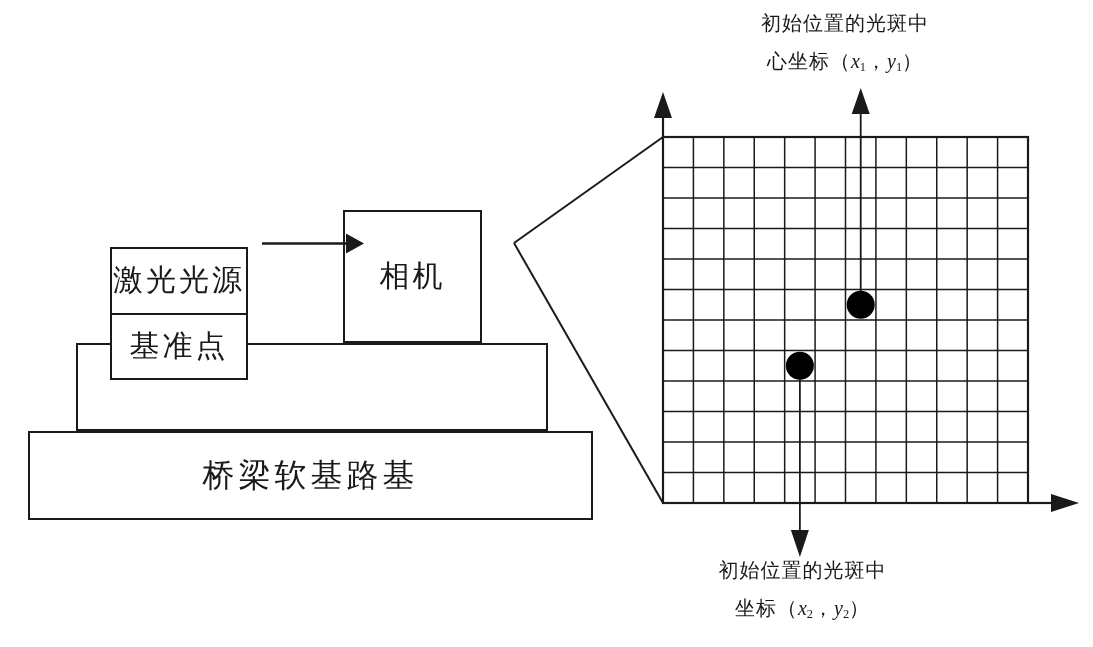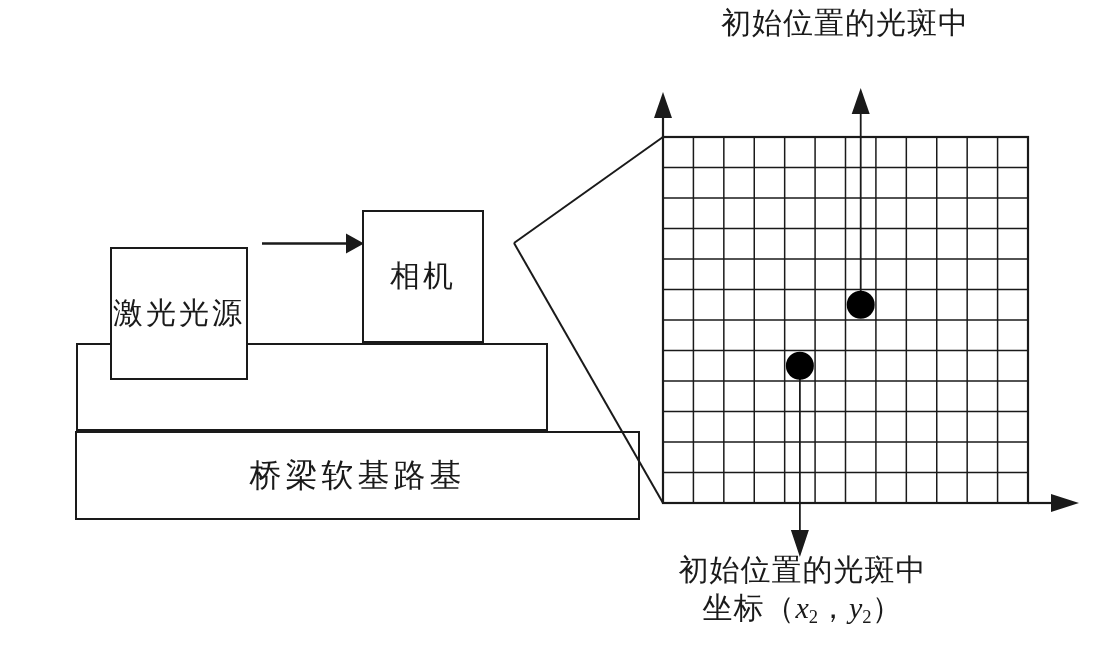--- a/index.html
+++ b/index.html
@@ -5,49 +5,53 @@
   html,body{margin:0;padding:0;background:#ffffff;}
   body{font-family:"Liberation Serif","DejaVu Serif",serif;color:#1a1a1a;}
   .stage{position:relative;width:1093px;height:647px;background:#fff;overflow:hidden;}
   .abs{position:absolute;box-sizing:border-box;}
   .box{border:2px solid #1a1a1a;background:#fff;}
   .cell{display:flex;align-items:center;justify-content:center;font-size:30px;letter-spacing:3px;}
   .assembly{display:flex;flex-direction:column;}
   .assembly .cell{flex:1;}
   .assembly .cell + .cell{border-top:2px solid #1a1a1a;}
   .base-label{font-size:32px;letter-spacing:4px;}
-  .spot-label{font-size:30px;line-height:38px;text-align:center;letter-spacing:1px;}
+  .spot-label{font-size:20px;line-height:38px;text-align:center;letter-spacing:1px;}
   .spot-label .math i{font-style:italic;letter-spacing:0;}
   .spot-label .math sub{font-size:0.62em;letter-spacing:0;vertical-align:-0.25em;}
   svg.overlay{position:absolute;left:0;top:0;pointer-events:none;}
 </style>
 </head>
 <body>
 
 <div class="stage">
 
   <div class="abs box" style="left:76px;top:343px;width:472px;height:88px;"></div>
-  <div class="abs box cell base-label" style="left:28px;top:431px;width:565px;height:89px;margin-left:47px;">
+  <div class="abs box cell base-label" style="left:28px;top:431px;width:565px;height:89px;">
     <span>桥梁软基路基</span>
   </div>
 
   <div class="abs box assembly" style="left:110px;top:210px;width:138px;height:133px;margin-top:37px;">
     <div class="cell">
       <span>激光光源</span>
     </div>
+    <div class="cell">
+      <span>基准点</span>
+    </div>
   </div>
 
-  <div class="abs box assembly" style="left:362px;top:210px;width:122px;height:133px;">
+  <div class="abs box assembly" style="left:343px;top:210px;width:139px;height:133px;">
     <div class="cell">
       <span>相机</span>
     </div>
   </div>
 
   <div class="abs spot-label" style="left:690px;top:4px;width:310px;">
     <div>初始位置的光斑中</div>
+    <div class="math"><span>心坐标（</span><i>x</i><sub>1</sub><span>，</span><i>y</i><sub>1</sub><span>）</span></div>
   </div>
 
   <div class="abs spot-label" style="left:650px;top:551px;width:305px;">
     <div>初始位置的光斑中</div>
     <div class="math"><span>坐标（</span><i>x</i><sub>2</sub><span>，</span><i>y</i><sub>2</sub><span>）</span></div>
   </div>
 
   <svg class="overlay" width="1093" height="647" viewBox="0 0 1093 647">
 
     <g>

